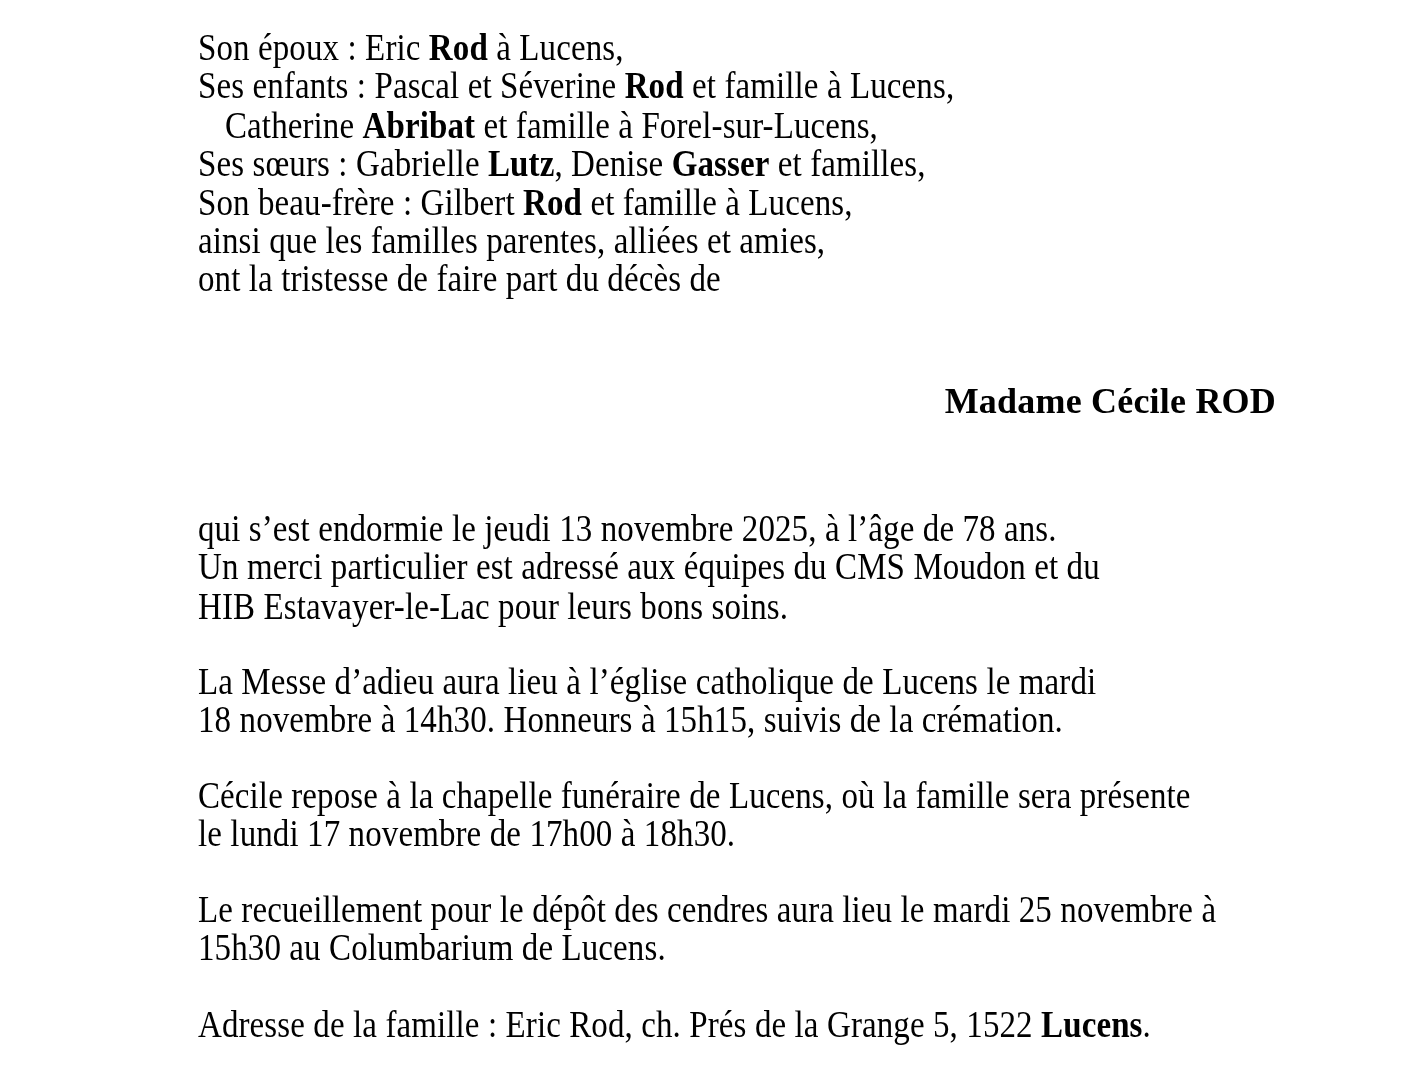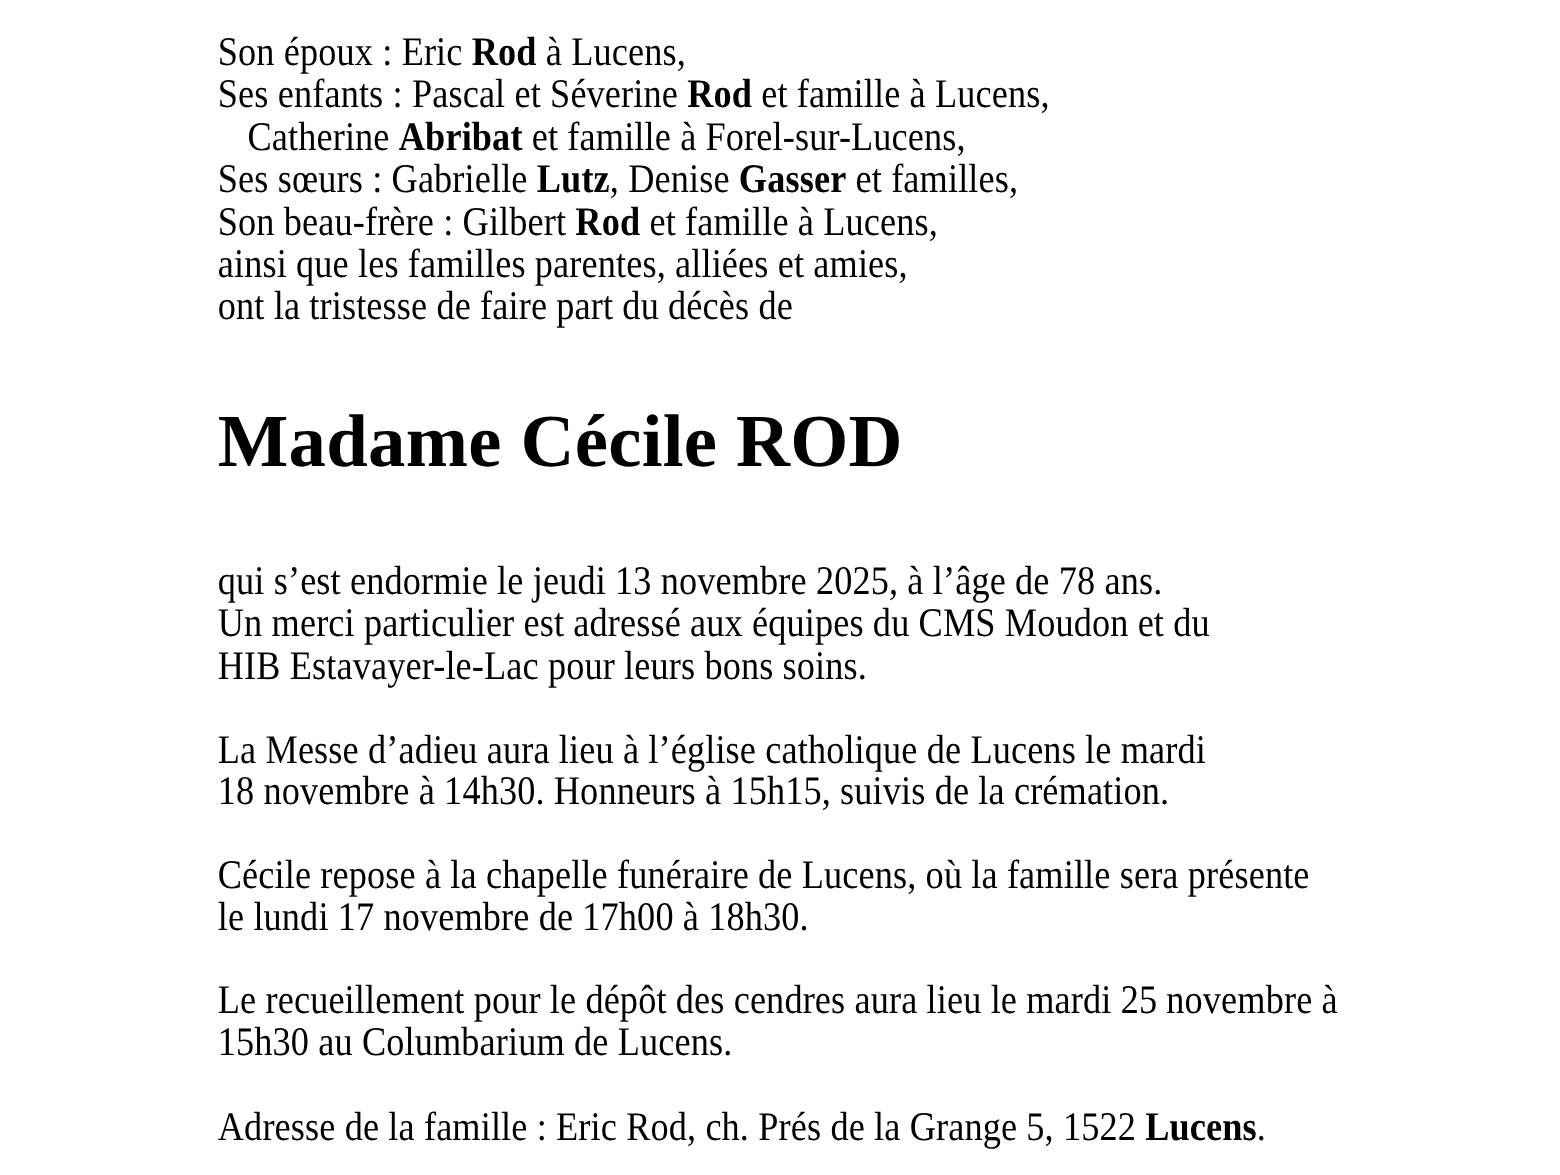--- a/index.html
+++ b/index.html
@@ -40,22 +40,22 @@
   #para-2 { top: 777px; }
   #para-3 { top: 891px; }
   #para-4 { top: 1006px; }
 
   .doc-title {
     position: absolute;
     left: 198px;
     width: 1078px;
     top: 375px;
     margin: 0;
-    text-align: left;
-    font-size: 68px;
+    text-align: right;
+    font-size: 36px;
     line-height: 52px;
     font-weight: bold;
     white-space: nowrap;
     letter-spacing: 0.2px;
   }
 </style>
 </head>
 <body>
 
 <div class="page" style="background: rgb(255, 255, 255); color: rgb(0, 0, 0);">

